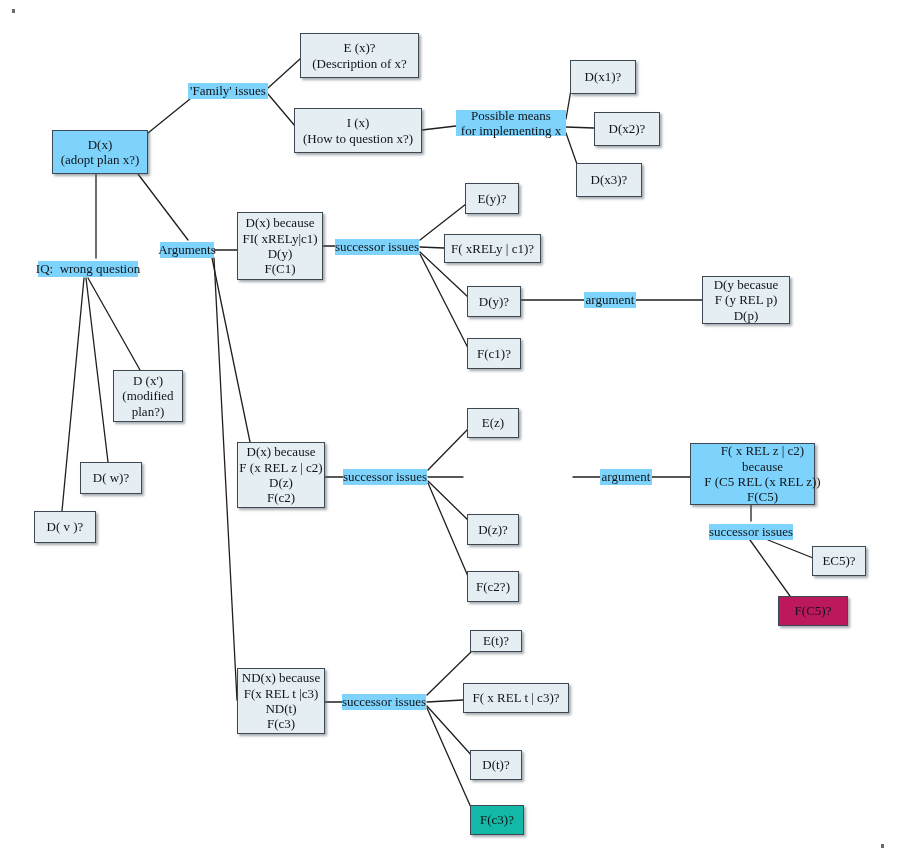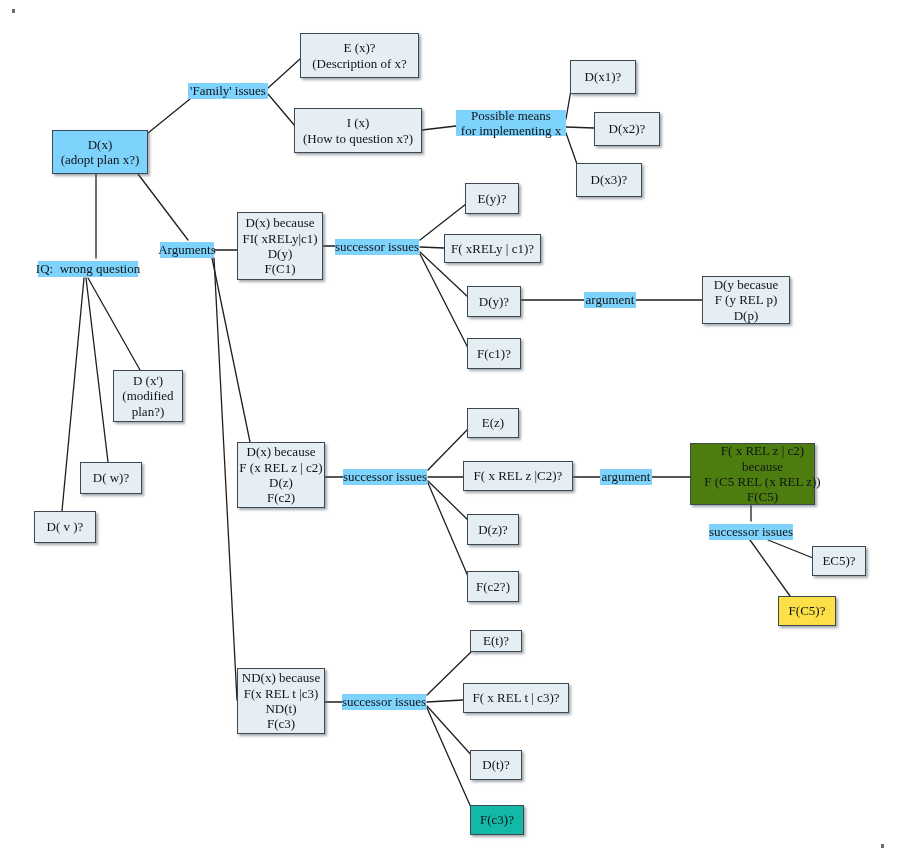--- a/index.html
+++ b/index.html
@@ -133,29 +133,28 @@
     <div class="node" style="left: 467px; top: 286px; width: 54px; height: 31px; background: rgb(228, 238, 243); border-color: rgb(61, 72, 82); color: rgb(17, 20, 24);">D(y)?</div>
     <div class="node" style="left: 467px; top: 338px; width: 54px; height: 31px; background: rgb(228, 238, 243); border-color: rgb(61, 72, 82); color: rgb(17, 20, 24);">F(c1)?</div>
     <div class="node" style="left: 702px; top: 276px; width: 88px; height: 48px; background: rgb(228, 238, 243); border-color: rgb(61, 72, 82); color: rgb(17, 20, 24);">D(y becasue
 F (y REL p)
 D(p)</div>
     <div class="node" style="left: 237px; top: 442px; width: 88px; height: 66px; background: rgb(228, 238, 243); border-color: rgb(61, 72, 82); color: rgb(17, 20, 24);">D(x) because
 F (x REL z | c2)
 D(z)
 F(c2)</div>
     <div class="node" style="left: 467px; top: 408px; width: 52px; height: 30px; background: rgb(228, 238, 243); border-color: rgb(61, 72, 82); color: rgb(17, 20, 24);">E(z)</div>
-    <div class="node" style="left: 463px; top: 461px; width: 110px; height: 30px; background: rgb(228, 238, 243); border-color: rgb(61, 72, 82); color: rgb(17, 20, 24);">F( x REL z |C2)?</div>
     <div class="node" style="left: 467px; top: 514px; width: 52px; height: 31px; background: rgb(228, 238, 243); border-color: rgb(61, 72, 82); color: rgb(17, 20, 24);">D(z)?</div>
     <div class="node" style="left: 467px; top: 571px; width: 52px; height: 31px; background: rgb(228, 238, 243); border-color: rgb(61, 72, 82); color: rgb(17, 20, 24);">F(c2?)</div>
-    <div class="node" style="left: 690px; top: 443px; width: 125px; height: 62px; background: #4d7c0f; border-color: rgb(61, 72, 82); color: rgb(17, 20, 24); padding-left: 24px;">F( x REL z | c2)
+    <div class="node" style="left: 690px; top: 443px; width: 125px; height: 62px; background: #7dd3fc; border-color: rgb(61, 72, 82); color: rgb(17, 20, 24); padding-left: 24px;">F( x REL z | c2)
 because
 F (C5 REL (x REL z))
 F(C5)</div>
     <div class="node" style="left: 812px; top: 546px; width: 54px; height: 30px; background: rgb(228, 238, 243); border-color: rgb(61, 72, 82); color: rgb(17, 20, 24);">EC5)?</div>
-    <div class="node" style="left: 778px; top: 596px; width: 58px; height: 30px; background: #fde047; border-color: rgb(61, 72, 82); color: rgb(17, 20, 24); text-align: center;">F(C5)?</div>
+    <div class="node" style="left: 778px; top: 596px; width: 70px; height: 30px; background: #be185d; border-color: rgb(61, 72, 82); color: rgb(17, 20, 24); text-align: center;">F(C5)?</div>
     <div class="node" style="left: 237px; top: 668px; width: 88px; height: 66px; background: rgb(228, 238, 243); border-color: rgb(61, 72, 82); color: rgb(17, 20, 24);">ND(x) because
 F(x REL t |c3)
 ND(t)
 F(c3)</div>
     <div class="node" style="left: 470px; top: 630px; width: 52px; height: 22px; background: rgb(228, 238, 243); border-color: rgb(61, 72, 82); color: rgb(17, 20, 24);">E(t)?</div>
     <div class="node" style="left: 463px; top: 683px; width: 106px; height: 30px; background: rgb(228, 238, 243); border-color: rgb(61, 72, 82); color: rgb(17, 20, 24);">F( x REL t | c3)?</div>
     <div class="node" style="left: 470px; top: 750px; width: 52px; height: 30px; background: rgb(228, 238, 243); border-color: rgb(61, 72, 82); color: rgb(17, 20, 24);">D(t)?</div>
     <div class="node" style="left: 470px; top: 805px; width: 54px; height: 30px; background: #14b8a6; border-color: rgb(61, 72, 82); color: rgb(17, 20, 24);">F(c3)?</div>
     <div class="label" style="left: 188px; top: 83px; width: 80px; height: 16px; color: rgb(17, 20, 24);">'Family' issues</div>
     <div class="label" style="left: 456px; top: 110px; width: 110px; height: 26px; color: rgb(17, 20, 24);">Possible means

